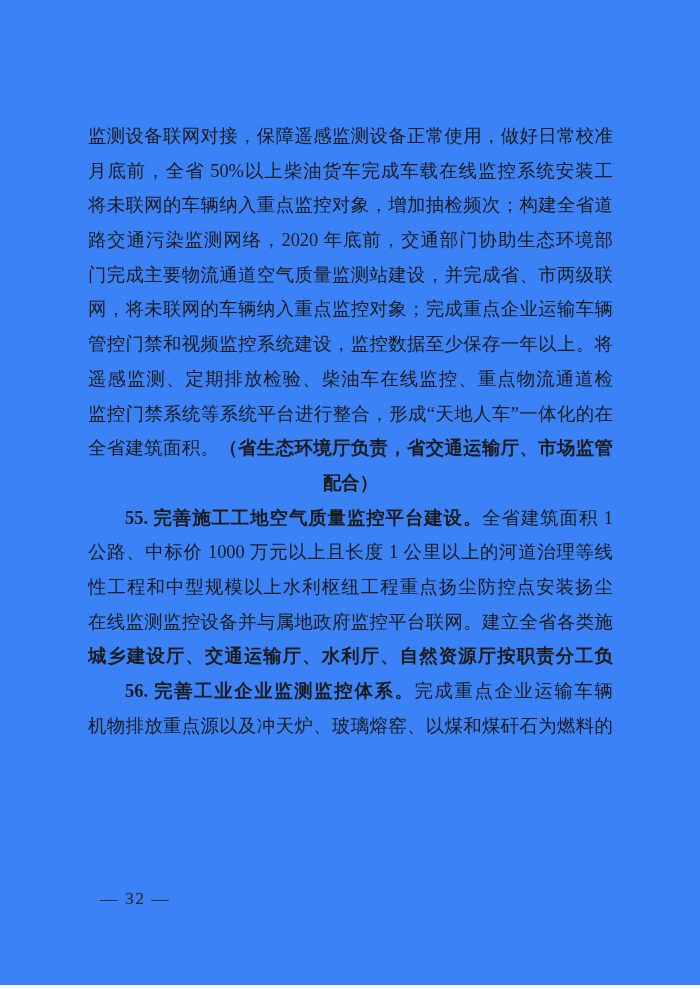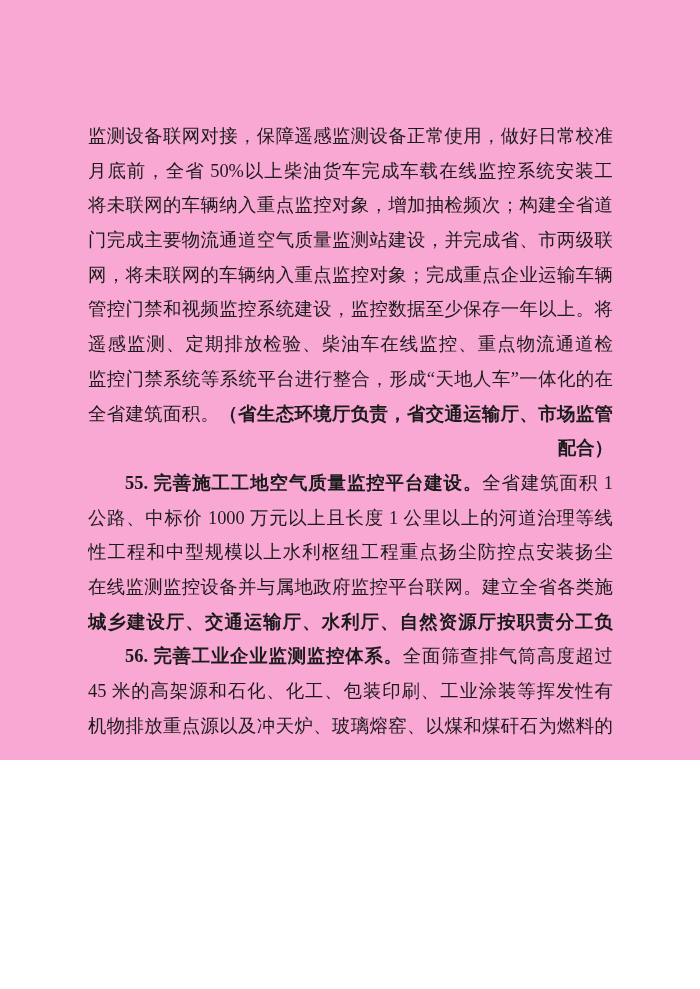--- a/index.html
+++ b/index.html
@@ -3,39 +3,39 @@
 <meta charset="utf-8">
 <style>
   html, body {
     margin: 0;
     padding: 0;
     background: #ffffff;
   }
   .page {
     position: relative;
     width: 700px;
-    height: 760px;
-    background: #f9a8d4;
+    height: 985px;
+    background: #3b82f6;
     overflow: hidden;
     font-family: "Liberation Serif", "DejaVu Serif", serif;
     color: #1b1b1b;
   }
   .text-block {
     position: absolute;
     left: 88px;
     top: 119px;
     width: 525px;
   }
   .line {
     height: 34.7px;
     line-height: 34.7px;
     font-size: 18.4px;
     letter-spacing: 0;
     white-space: nowrap;
-    text-align: right;
+    text-align: center;
   }
   .line.justify {
     white-space: normal;
     text-align: justify;
     text-align-last: justify;
     text-justify: inter-character;
     overflow: hidden;
   }
   .line.indent {
     padding-left: 37px;
@@ -56,32 +56,32 @@
   }
 </style>
 </head>
 <body>
 
 <div class="page">
   <div class="text-block" id="doc-body">
       <div class="line justify"><span class="run run-normal">监测设备联网对接，保障遥感监测设备正常使用，做好日常校准</span></div>
       <div class="line justify"><span class="run run-normal">月底前，全省 50%以上柴油货车完成车载在线监控系统安装工作，</span></div>
       <div class="line justify"><span class="run run-normal">将未联网的车辆纳入重点监控对象，增加抽检频次；构建全省道</span></div>
+      <div class="line justify"><span class="run run-normal">路交通污染监测网络，2020 年底前，交通部门协助生态环境部</span></div>
       <div class="line justify"><span class="run run-normal">门完成主要物流通道空气质量监测站建设，并完成省、市两级联</span></div>
       <div class="line justify"><span class="run run-normal">网，将未联网的车辆纳入重点监控对象；完成重点企业运输车辆</span></div>
       <div class="line justify"><span class="run run-normal">管控门禁和视频监控系统建设，监控数据至少保存一年以上。将</span></div>
       <div class="line justify"><span class="run run-normal">遥感监测、定期排放检验、柴油车在线监控、重点物流通道检测、</span></div>
       <div class="line justify"><span class="run run-normal">监控门禁系统等系统平台进行整合，形成“天地人车”一体化的在</span></div>
       <div class="line justify"><span class="run run-normal">全省建筑面积。</span><span class="run run-kai">（省生态环境厅负责，省交通运输厅、市场监管局</span></div>
       <div class="line"><span class="run run-kai">配合）</span></div>
       <div class="line justify indent"><span class="run run-bold">55. 完善施工工地空气质量监控平台建设。</span><span class="run run-normal">全省建筑面积 1</span></div>
       <div class="line justify"><span class="run run-normal">公路、中标价 1000 万元以上且长度 1 公里以上的河道治理等线</span></div>
       <div class="line justify"><span class="run run-normal">性工程和中型规模以上水利枢纽工程重点扬尘防控点安装扬尘</span></div>
       <div class="line justify"><span class="run run-normal">在线监测监控设备并与属地政府监控平台联网。建立全省各类施</span></div>
       <div class="line justify"><span class="run run-kai">城乡建设厅、交通运输厅、水利厅、自然资源厅按职责分工负责）</span></div>
-      <div class="line justify indent"><span class="run run-bold">56. 完善工业企业监测监控体系。</span><span class="run run-normal">全面筛查排气筒高度超过</span></div>
-      <div class="line justify"><span class="run run-normal">45 米的高架源和石化、化工、包装印刷、工业涂装等挥发性有</span></div>
+      <div class="line justify indent"><span class="run run-bold">56. 完善工业企业监测监控体系。</span><span class="run run-normal">完成重点企业运输车辆</span></div>
       <div class="line justify"><span class="run run-normal">机物排放重点源以及冲天炉、玻璃熔窑、以煤和煤矸石为燃料的</span></div>
     </div>
   <div class="page-footer">
     <span>— 32 —</span>
   </div>
 </div>
 
 </body></html>

